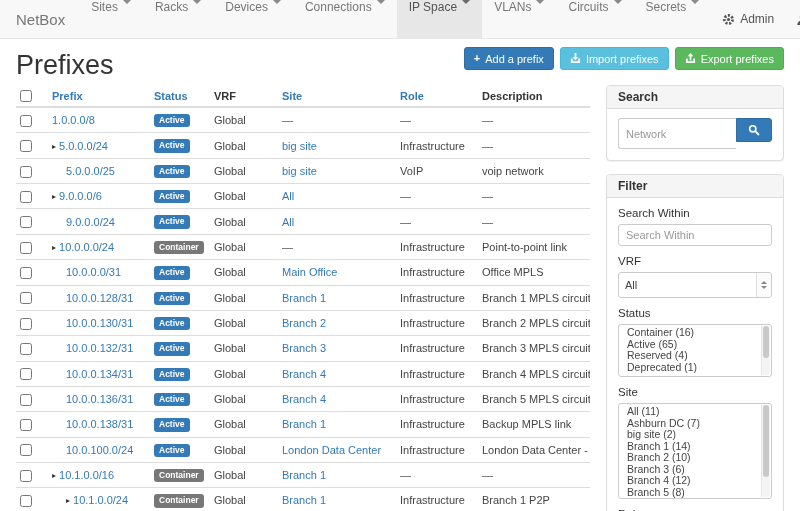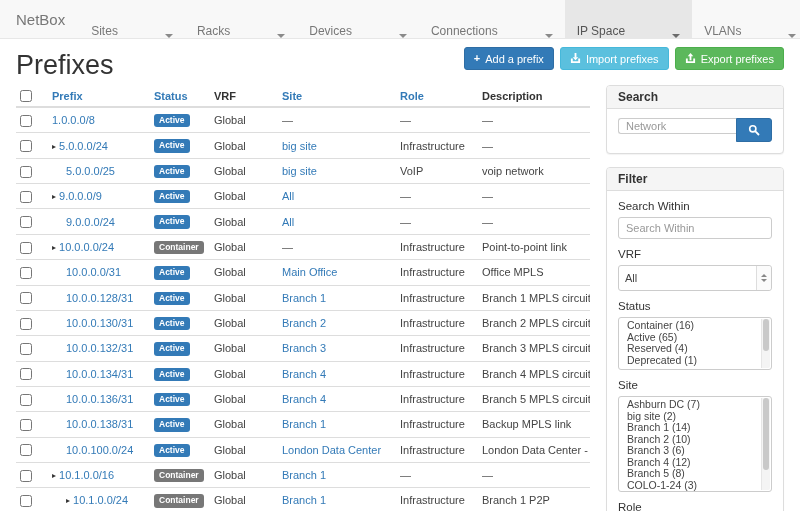--- a/index.html
+++ b/index.html
@@ -3,21 +3,21 @@
 <meta charset="utf-8">
 <style>
   html,body{margin:0;padding:0;width:800px;height:511px;overflow:hidden;background:#fff;
     font-family:"Liberation Sans",sans-serif;color:#333;}
   a{text-decoration:none;}
   .link{color:#337ab7;}
   
   .navbar{height:38px;background:#f8f8f8;border-bottom:1px solid #e7e7e7;display:flex;align-items:stretch;}
   .brand{display:flex;align-items:center;padding:0 14px 0 16px;font-size:15px;color:#777;cursor:pointer;}
   .nav-list{display:flex;list-style:none;margin:0;padding:0;align-items:stretch;}
-  .nav-item{display:flex;align-items:flex-end;padding:0 12px;font-size:12px;color:#777;cursor:pointer;white-space:nowrap;gap:42px;}
+  .nav-item{display:flex;align-items:flex-start;padding:0 12px;font-size:12px;color:#777;cursor:pointer;white-space:nowrap;}
   .nav-item.active{background:#e7e7e7;color:#555;}
   .caret{display:inline-block;margin-left:5px;border-top:4px solid;border-left:4px solid transparent;border-right:4px solid transparent;opacity:.85;}
   .nav-right{margin-left:auto;margin-right:6px;}
   .nav-user{display:flex;align-items:center;padding:0 11px;font-size:12px;color:#555;cursor:pointer;white-space:nowrap;}
   .nav-user .uicon{display:inline-flex;margin-right:5px;}
   
   .page-header{display:flex;justify-content:space-between;align-items:flex-start;padding:7px 16px 0;height:46px;box-sizing:border-box;}
   h1{font-size:27px;font-weight:400;margin:4px 0 0;color:#333;}
   .actions{display:flex;gap:6px;margin-top:1px;}
   .btn{display:inline-flex;align-items:center;gap:5px;border:1px solid transparent;border-radius:3px;
@@ -51,21 +51,21 @@
   .sidebar{width:178px;flex:none;}
   .panel{border:1px solid #ddd;border-radius:4px;margin-bottom:13px;box-shadow:0 1px 1px rgba(0,0,0,.05);background:#fff;}
   .panel-heading{background:#f5f5f5;border-bottom:1px solid #ddd;border-radius:3px 3px 0 0;padding:4px 11px;font-size:12px;font-weight:bold;color:#333;}
   .panel-body{padding:9px 11px 11px;}
   .fld-label{font-size:11.5px;color:#333;margin:9px 0 5px;}
   .fld-label:first-child{margin-top:0;}
   .text-input{width:100%;box-sizing:border-box;height:22px;border:1px solid #ccc;border-radius:3px;padding:2px 7px;
       font-size:11px;font-family:inherit;color:#555;outline:none;}
   .text-input::placeholder{color:#999;}
   .input-group{display:flex;}
-  .input-group .text-input{border-radius:3px 0 0 3px;border-right:none;flex:1;min-width:0;height:16px;}
+  .input-group .text-input{border-radius:3px 0 0 3px;border-right:none;flex:1;min-width:0;height:31px;}
   .search-btn{width:36px;height:24px;background:#337ab7;border:1px solid #2e6da4;border-radius:0 3px 3px 0;
       display:flex;align-items:center;justify-content:center;cursor:pointer;padding:0;}
   .select-box{position:relative;height:24px;border:1px solid #ccc;border-radius:3px;font-size:11px;color:#444;
       display:flex;align-items:center;padding:0 6px;cursor:pointer;background:#fff;}
   .select-spin{position:absolute;right:0;top:0;bottom:0;width:14px;border-left:1px solid #ddd;background:#fbfbfb;
       display:flex;flex-direction:column;align-items:center;justify-content:center;gap:2px;border-radius:0 3px 3px 0;}
   .spin-up{border-bottom:3px solid #888;border-left:3px solid transparent;border-right:3px solid transparent;width:0;height:0;}
   .spin-dn{border-top:3px solid #888;border-left:3px solid transparent;border-right:3px solid transparent;width:0;height:0;}
   .multi-list{position:relative;border:1px solid #ccc;border-radius:3px;background:#fff;overflow:hidden;padding:2px 0;box-sizing:border-box;}
   .multi-list .opt{font-size:10.5px;line-height:11.5px;padding:0 0 0 8px;color:#444;white-space:nowrap;cursor:pointer;}
@@ -199,21 +199,21 @@
             <td class="cb-col"><input type="checkbox" style=""></td>
             <td class="prefix-col"><span style="padding-left: 14px;"><a class="link" href="#">5.0.0.0/25</a></span></td>
             <td class="status-col"><span class="badge badge-active">Active</span></td>
             <td class="vrf-col">Global</td>
             <td class="site-col"><a class="link" href="#">big site</a></td>
             <td class="role-col">VoIP</td>
             <td>voip network</td>
           </tr>
           <tr>
             <td class="cb-col"><input type="checkbox" style=""></td>
-            <td class="prefix-col"><span style="padding-left: 0px;"><span class="arrow">▸</span><a class="link" href="#">9.0.0.0/9</a></span></td>
+            <td class="prefix-col"><span style="padding-left: 0px;"><span class="arrow">▸</span><a class="link" href="#">9.0.0.0/6</a></span></td>
             <td class="status-col"><span class="badge badge-active">Active</span></td>
             <td class="vrf-col">Global</td>
             <td class="site-col"><a class="link" href="#">All</a></td>
             <td class="role-col"><span class="dash">—</span></td>
             <td><span class="dash">—</span></td>
           </tr>
           <tr>
             <td class="cb-col"><input type="checkbox" style=""></td>
             <td class="prefix-col"><span style="padding-left: 14px;"><a class="link" href="#">9.0.0.0/24</a></span></td>
             <td class="status-col"><span class="badge badge-active">Active</span></td>
@@ -367,20 +367,21 @@
               <div class="opt">Deprecated (1)</div>
             </div>
           <div class="sbar">
               <div class="sthumb" style="height:65%;"></div>
             </div>
         </div>
 
         <div class="fld-label">Site</div>
         <div class="multi-list" style="height:96px;">
           <div>
+              <div class="opt">All (11)</div>
               <div class="opt">Ashburn DC (7)</div>
               <div class="opt">big site (2)</div>
               <div class="opt">Branch 1 (14)</div>
               <div class="opt">Branch 2 (10)</div>
               <div class="opt">Branch 3 (6)</div>
               <div class="opt">Branch 4 (12)</div>
               <div class="opt">Branch 5 (8)</div>
               <div class="opt">COLO-1-24 (3)</div>
             </div>
           <div class="sbar">

